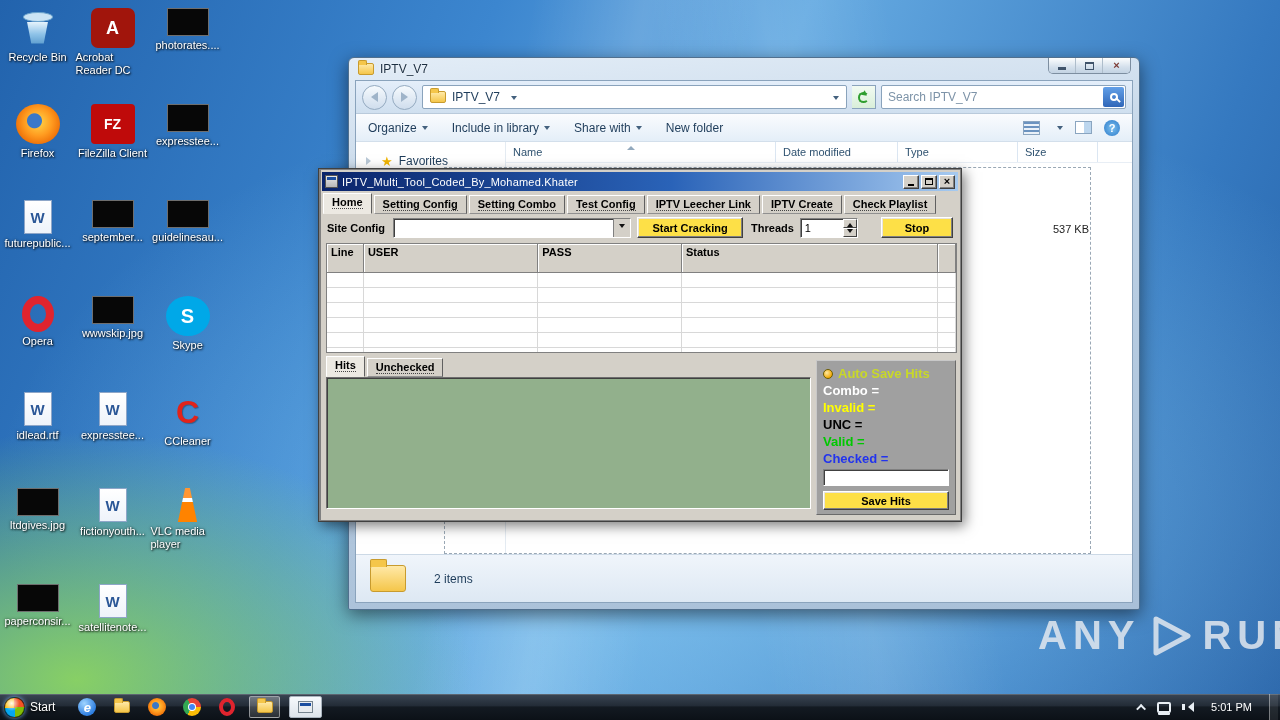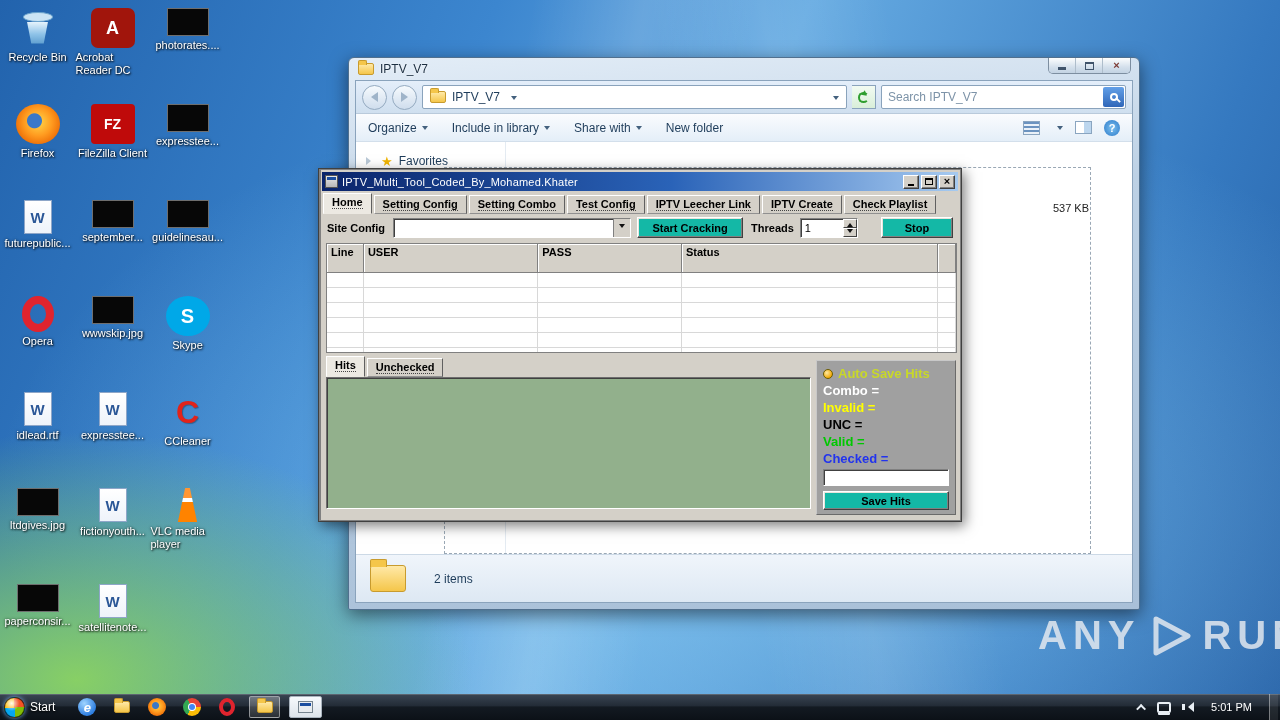--- a/index.html
+++ b/index.html
@@ -153,21 +153,21 @@
     font-size:11px; font-weight:bold; color:#000; cursor:pointer; white-space:nowrap; }
   .itab span { border-bottom:1px dotted #444; }
   .itab.active { height:21px; background:#ece9e2; border-bottom-color:#ece9e2; }
 
   .iptv-controls { position:absolute; left:4px; top:45px; right:4px; height:27px; display:flex; align-items:center; padding:0 4px; }
   .ilabel { font-size:11px; font-weight:bold; color:#000; white-space:nowrap; }
   .combo { width:238px; height:20px; background:#fff; margin-left:8px; border:1px solid;
     border-color:#808080 #fff #fff #808080; box-shadow:inset 1px 1px 0 #404040; display:flex; }
   .combo .cval { flex:1; font-size:11px; padding:3px 4px; color:#000; }
   .combo .cbtn-dd { width:17px; background:#d4d0c8; border-left:1px solid #808080; display:flex; align-items:center; justify-content:center; cursor:pointer; }
-  .btn3d { background:#14b8a6; border:1px solid; border-color:#fff #404040 #404040 #fff; box-shadow:inset -1px -1px 0 #808080, inset 1px 1px 0 #e8e4dc;
+  .btn3d { background:#fde047; border:1px solid; border-color:#fff #404040 #404040 #fff; box-shadow:inset -1px -1px 0 #808080, inset 1px 1px 0 #e8e4dc;
     font-size:11px; font-weight:bold; color:#000; display:flex; align-items:center; justify-content:center; cursor:pointer; font-family:inherit; }
   .btn-start { width:106px; height:21px; margin-left:6px; }
   .lbl-threads { margin-left:8px; }
   .spinner { width:58px; height:20px; margin-left:6px; background:#fff; border:1px solid; border-color:#808080 #fff #fff #808080;
     box-shadow:inset 1px 1px 0 #404040; display:flex; }
   .spinner .sval { flex:1; font-size:11px; padding:3px 0 0 4px; }
   .spin-btns { width:14px; display:flex; flex-direction:column; }
   .spin-btns > div { flex:1; background:#d4d0c8; border:1px solid; border-color:#fff #404040 #404040 #fff; display:flex; align-items:center; justify-content:center; cursor:pointer; }
   .btn-stop { width:72px; height:21px; margin-left:auto; }
 
@@ -397,20 +397,27 @@
 
       <div class="exp-body">
         <div class="exp-leftpane">
           <div class="fav-item">
             <span class="expander"></span>
             <span class="star">★</span>
             <span>Favorites</span>
           </div>
         </div>
         <div class="exp-main">
+          <div class="exp-headers">
+              <div class="ecol ecol0">Name<span class="sort tri-up"></span></div>
+              <div class="ecol ecol1">Date modified</div>
+              <div class="ecol ecol2">Type</div>
+              <div class="ecol ecol3">Size</div>
+              <div class="ecol ecol-fill"></div>
+            </div>
           <div class="exp-list">
             <div class="size-value">537 KB</div>
           </div>
         </div>
         <div class="marquee"></div>
       </div>
 
       <div class="exp-details">
         <span class="folder-glyph big"></span>
         <span class="items-count">2 items</span>

